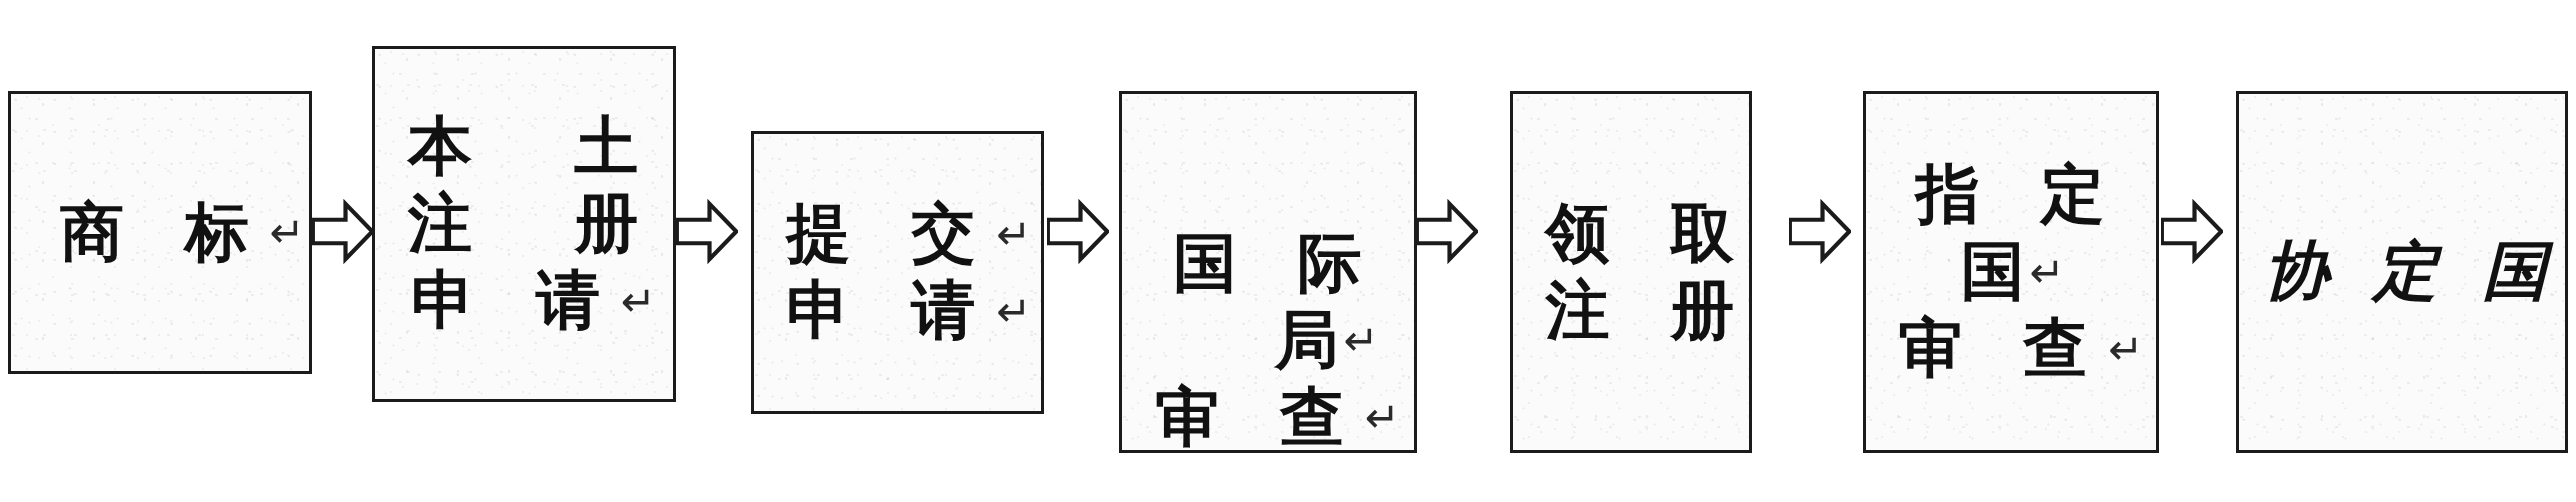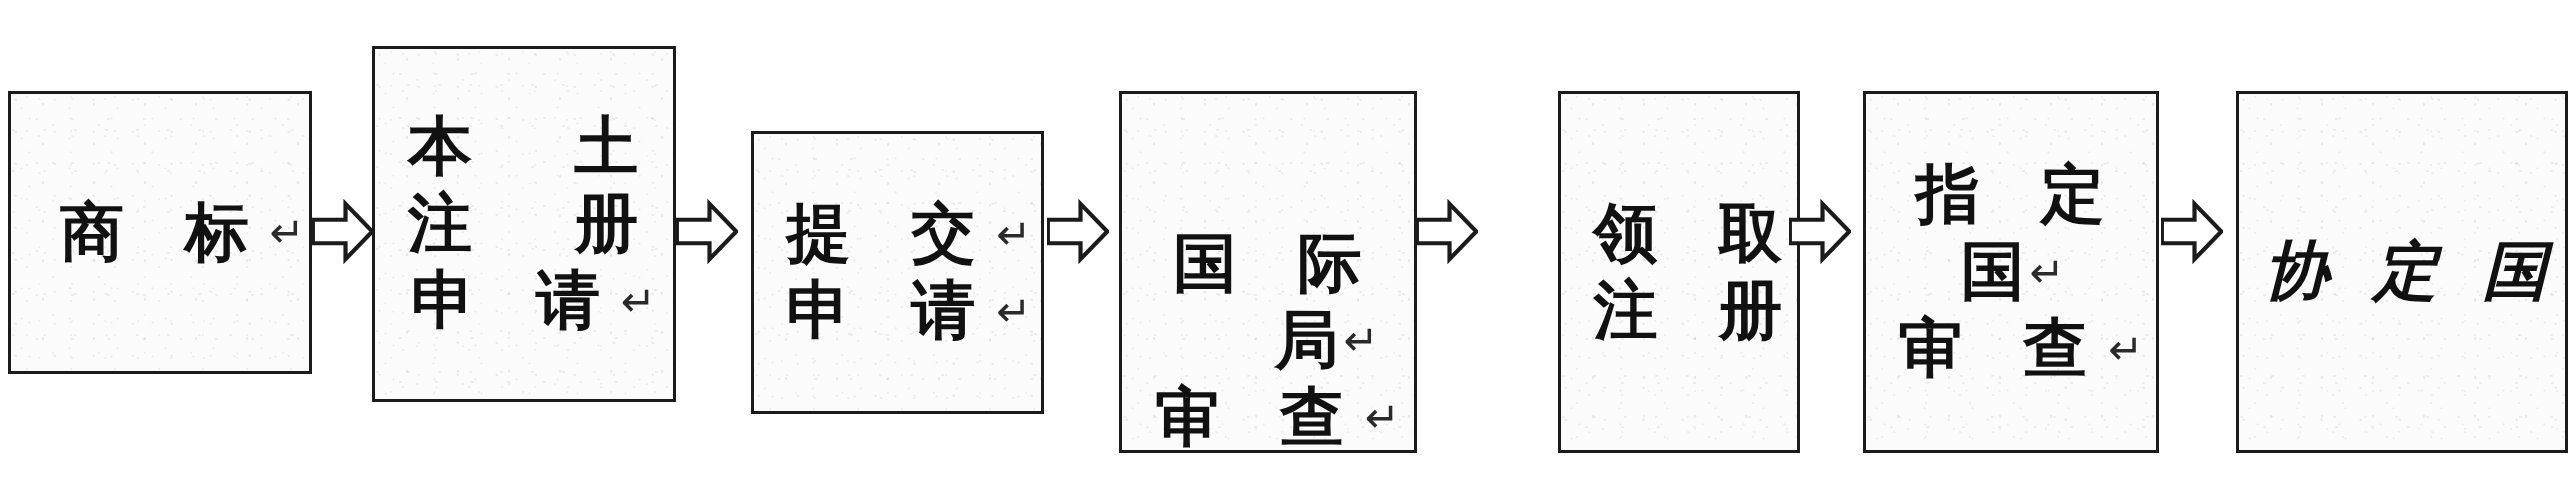--- a/index.html
+++ b/index.html
@@ -167,21 +167,21 @@
       </div>
     </div>
   </div>
 
   <div class="arrow" style="left:1416px; top:198px;">
     <svg width="62" height="67" viewBox="0 0 74 80">
       <path d="M1,26 L40,26 L40,7 L72,40 L40,73 L40,54 L1,54 Z" fill="#ffffff" stroke="#1b1b1b" stroke-width="5" stroke-linejoin="miter"></path>
     </svg>
   </div>
 
-  <div class="flow-box" id="box-5" style="left:1558px; top:91px; width:242px; height:362px;">
+  <div class="flow-box" id="box-5" style="left:1510px; top:91px; width:242px; height:362px;">
     <div class="box-lines">
       <div class="box-line al-center sp-wide">
         <span>领 取</span><span class="ret"></span>
       </div>
       <div class="box-line al-center sp-wide">
         <span>注 册</span><span class="ret"></span>
       </div>
     </div>
   </div>
 

